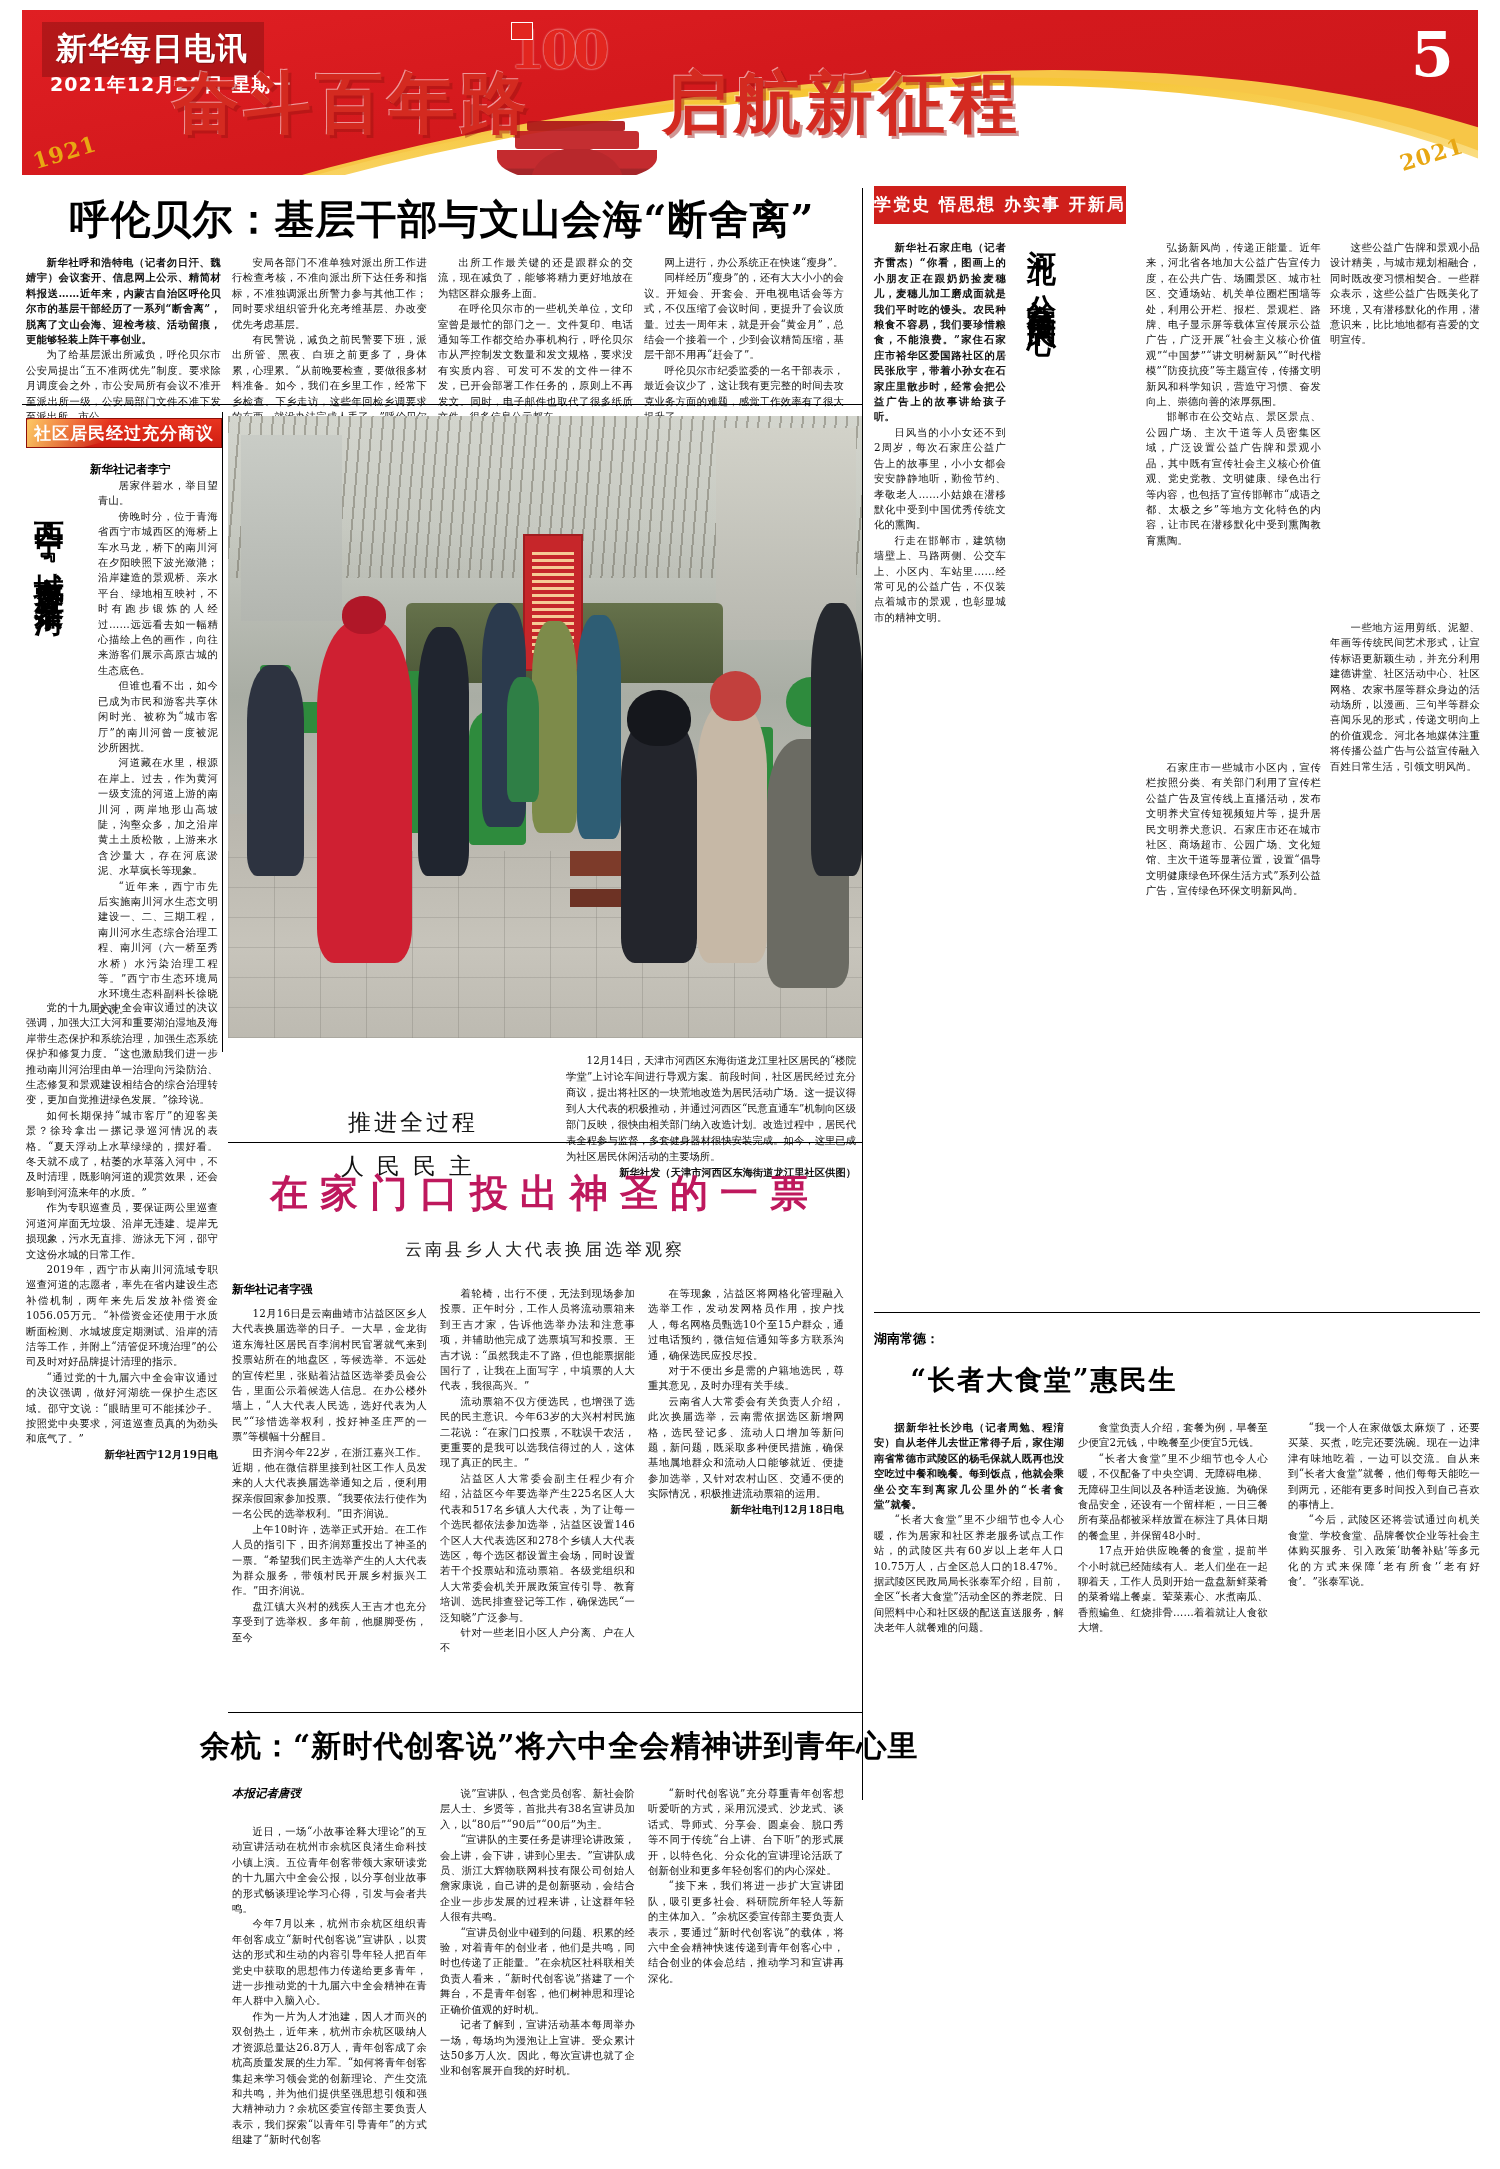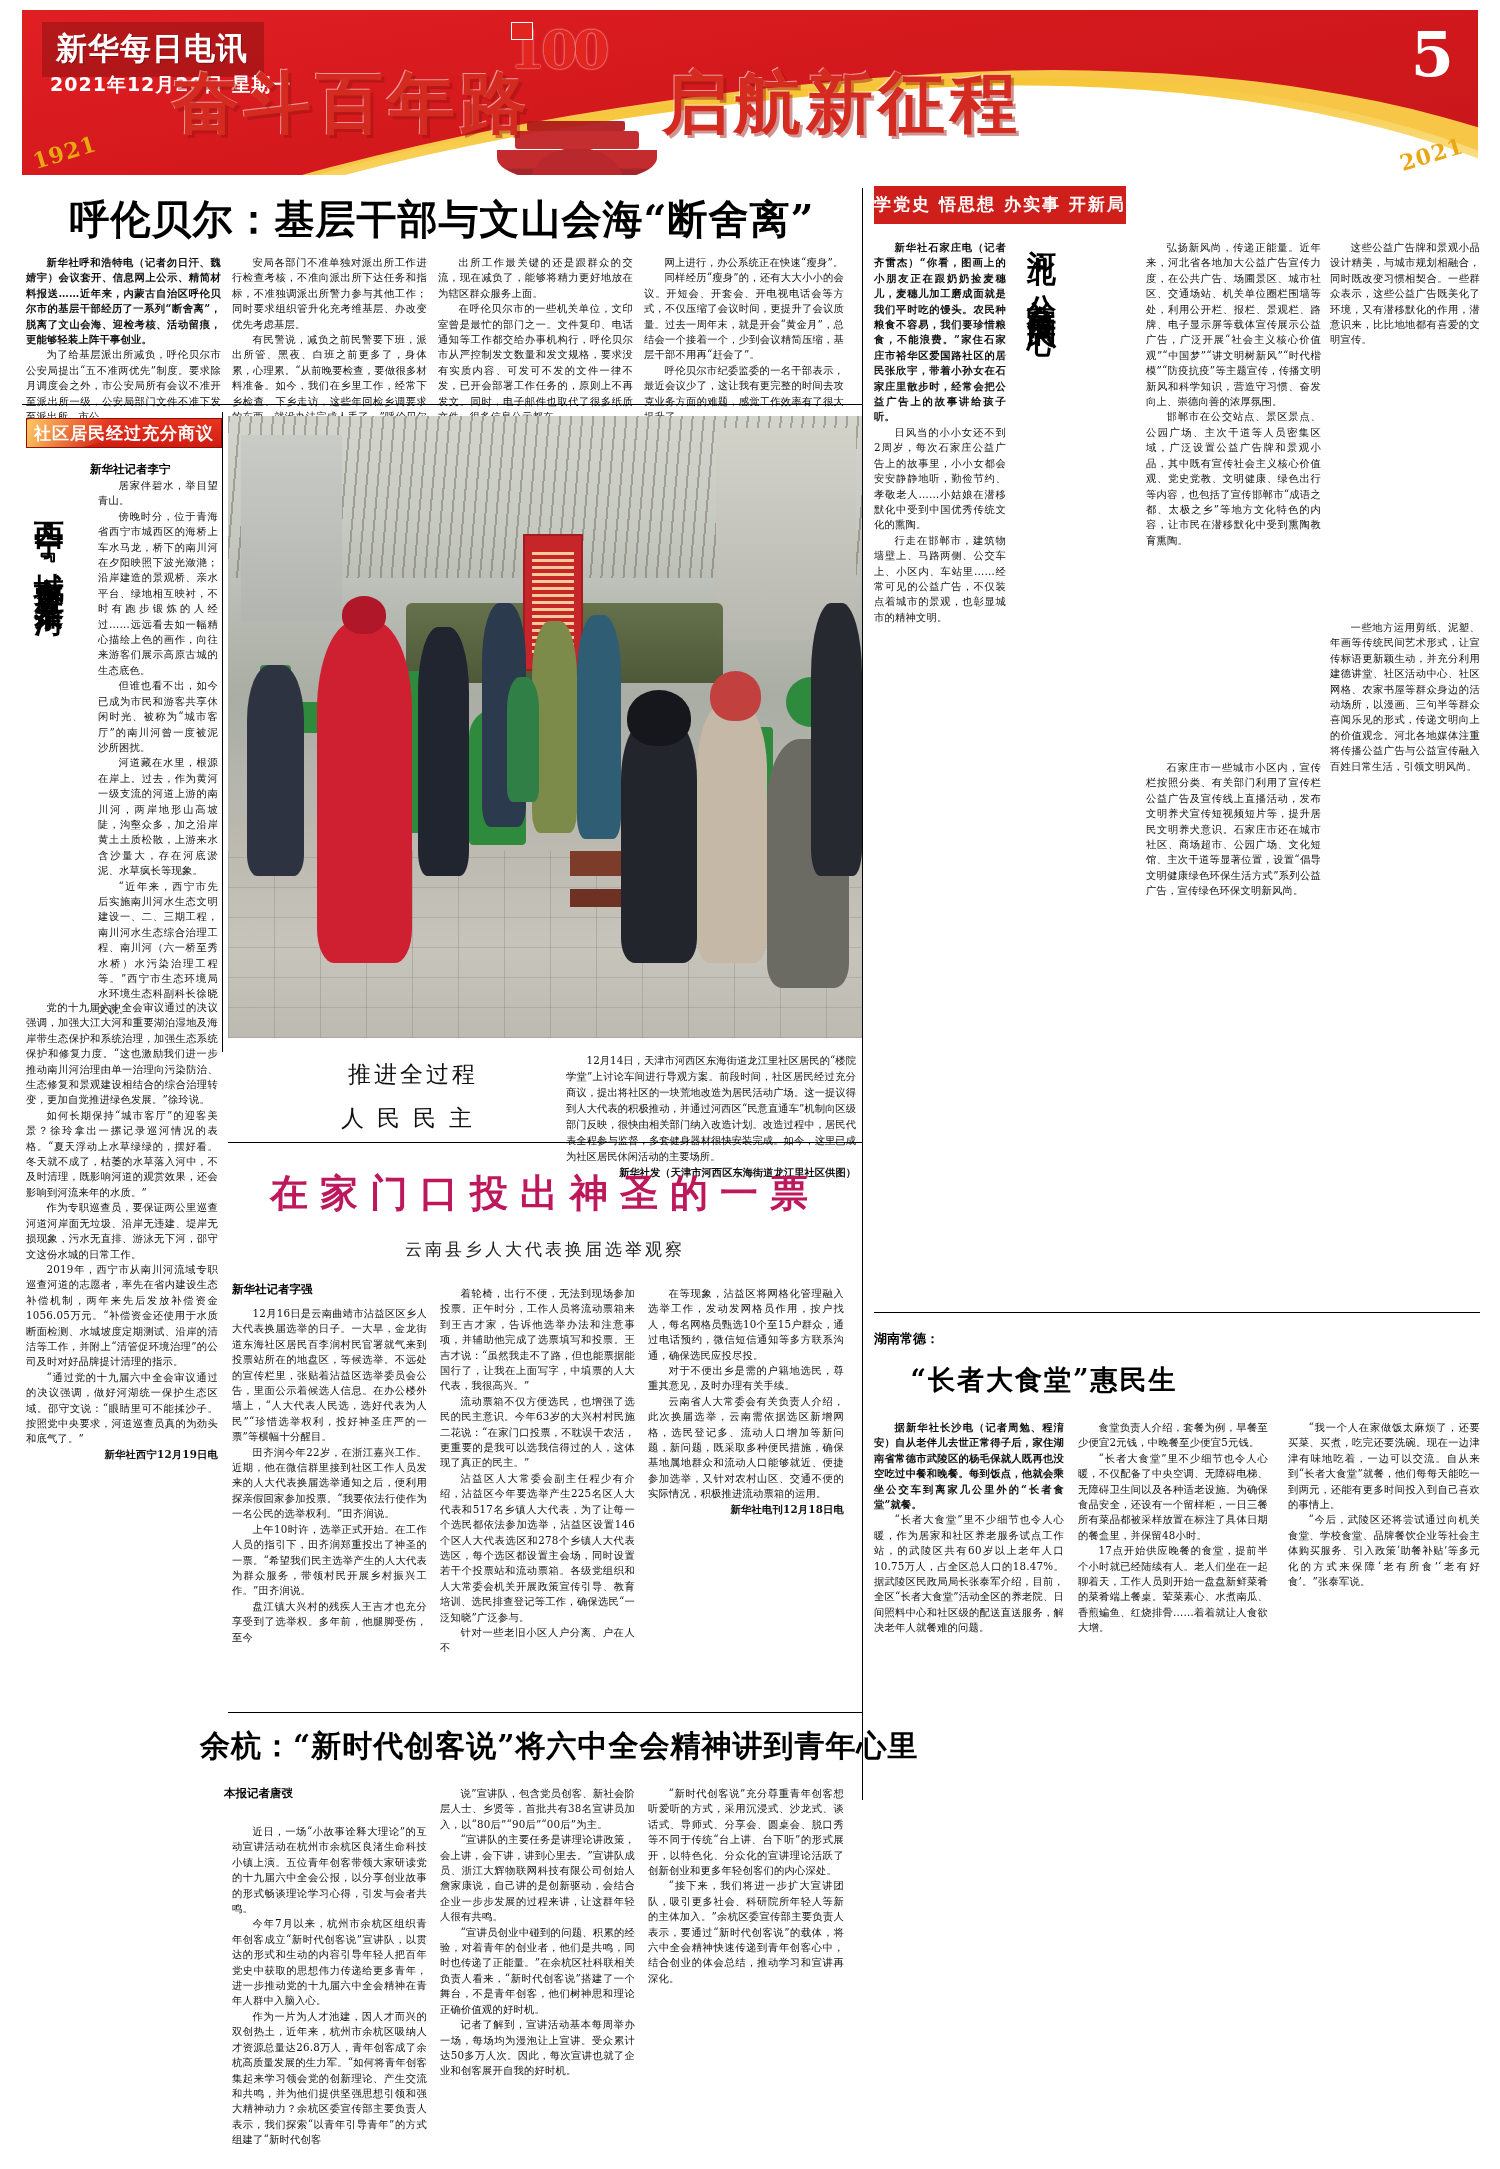--- a/index.html
+++ b/index.html
@@ -360,21 +360,21 @@
     <div class="person" style="left:55%; top:32%; width:7%;  height:36%; background:#2e5d74;"></div>
     <div class="person" style="left:62%; top:48%; width:12%; height:40%; background:#23252c;"></div>
     <div class="hat" style="left:63%; top:44%; width:10%; height:9%;  background:#15171c;"></div>
     <div class="person" style="left:74%; top:46%; width:11%; height:42%; background:#c6b8a6;"></div>
     <div class="hat" style="left:76%; top:41%; width:8%;  height:8%;  background:#c2403d;"></div>
     <div class="person" style="left:85%; top:52%; width:13%; height:40%; background:#6b6b63;"></div>
     <div class="person" style="left:92%; top:30%; width:8%;  height:44%; background:#26292f;"></div>
     <div class="person" style="left:44%; top:42%; width:5%;  height:20%; background:#2f7f46;"></div>
   </div>
 
-  <div class="cap-title" style="position:absolute; left:328px; top:1052px; width:170px;">
+  <div class="cap-title" style="position:absolute; left:328px; top:1100px; width:170px;">
     <div>推进全过程</div>
     <div class="l2">人民民主</div>
   </div>
   <div class="cap-body" style="position:absolute; left:566px; top:1052px; width:290px;">
     <p>12月14日，天津市河西区东海街道龙江里社区居民的“楼院学堂”上讨论车间进行导观方案。前段时间，社区居民经过充分商议，提出将社区的一块荒地改造为居民活动广场。这一提议得到人大代表的积极推动，并通过河西区“民意直通车”机制向区级部门反映，很快由相关部门纳入改造计划。改造过程中，居民代表全程参与监督，多套健身器材很快安装完成。如今，这里已成为社区居民休闲活动的主要场所。</p>
     <p class="cap-credit">新华社发（天津市河西区东海街道龙江里社区供图）</p>
   </div>
 
   <div class="rule-h" style="left:228px; top:1142px; width:634px;"></div>
 
@@ -399,21 +399,21 @@
     <p>在等现象，沾益区将网格化管理融入选举工作，发动发网格员作用，按户找人，每名网格员甄选10个至15户群众，通过电话预约，微信短信通知等多方联系沟通，确保选民应投尽投。</p>
     <p>对于不便出乡是需的户籍地选民，尊重其意见，及时办理有关手续。</p>
     <p>云南省人大常委会有关负责人介绍，此次换届选举，云南需依据选区新增网格，选民登记多、流动人口增加等新问题，新问题，既采取多种便民措施，确保基地属地群众和流动人口能够就近、便捷参加选举，又针对农村山区、交通不便的实际情况，积极推进流动票箱的运用。</p>
     <p class="sign">新华社电刊12月18日电</p>
   </div>
 
   <div class="rule-h" style="left:228px; top:1712px; width:634px;"></div>
 
   <div class="h2-line" style="position:absolute; left:200px; top:1726px; width:690px;">余杭：“新时代创客说”将六中全会精神讲到青年心里</div>
 
-  <div class="byline" style="position:absolute; left:224px; top:1786px;">本报记者唐弢</div>
+  <div class="byline" style="position:absolute; left:232px; top:1786px;font-style:italic;">本报记者唐弢</div>
 
   <div class="col body-text" style="left:232px; top:1824px; width:195px;">
     <p>近日，一场“小故事诠释大理论”的互动宣讲活动在杭州市余杭区良渚生命科技小镇上演。五位青年创客带领大家研读党的十九届六中全会公报，以分享创业故事的形式畅谈理论学习心得，引发与会者共鸣。</p>
     <p>今年7月以来，杭州市余杭区组织青年创客成立“新时代创客说”宣讲队，以贯达的形式和生动的内容引导年轻人把百年党史中获取的思想伟力传递给更多青年，进一步推动党的十九届六中全会精神在青年人群中入脑入心。</p>
     <p>作为一片为人才池建，因人才而兴的双创热土，近年来，杭州市余杭区吸纳人才资源总量达26.8万人，青年创客成了余杭高质量发展的生力军。“如何将青年创客集起来学习领会党的创新理论、产生交流和共鸣，并为他们提供坚强思想引领和强大精神动力？余杭区委宣传部主要负责人表示，我们探索“以青年引导青年”的方式组建了“新时代创客</p>
   </div>
   <div class="col body-text" style="left:440px; top:1786px; width:195px;">
     <p>说”宣讲队，包含党员创客、新社会阶层人士、乡贤等，首批共有38名宣讲员加入，以“80后”“90后”“00后”为主。</p>
     <p>“宣讲队的主要任务是讲理论讲政策，会上讲，会下讲，讲到心里去。”宣讲队成员、浙江大辉物联网科技有限公司创始人詹家康说，自己讲的是创新驱动，会结合企业一步步发展的过程来讲，让这群年轻人很有共鸣。</p>
     <p>“宣讲员创业中碰到的问题、积累的经验，对着青年的创业者，他们是共鸣，同时也传递了正能量。”在余杭区社科联相关负责人看来，“新时代创客说”搭建了一个舞台，不是青年创客，他们树神思和理论正确价值观的好时机。</p>

